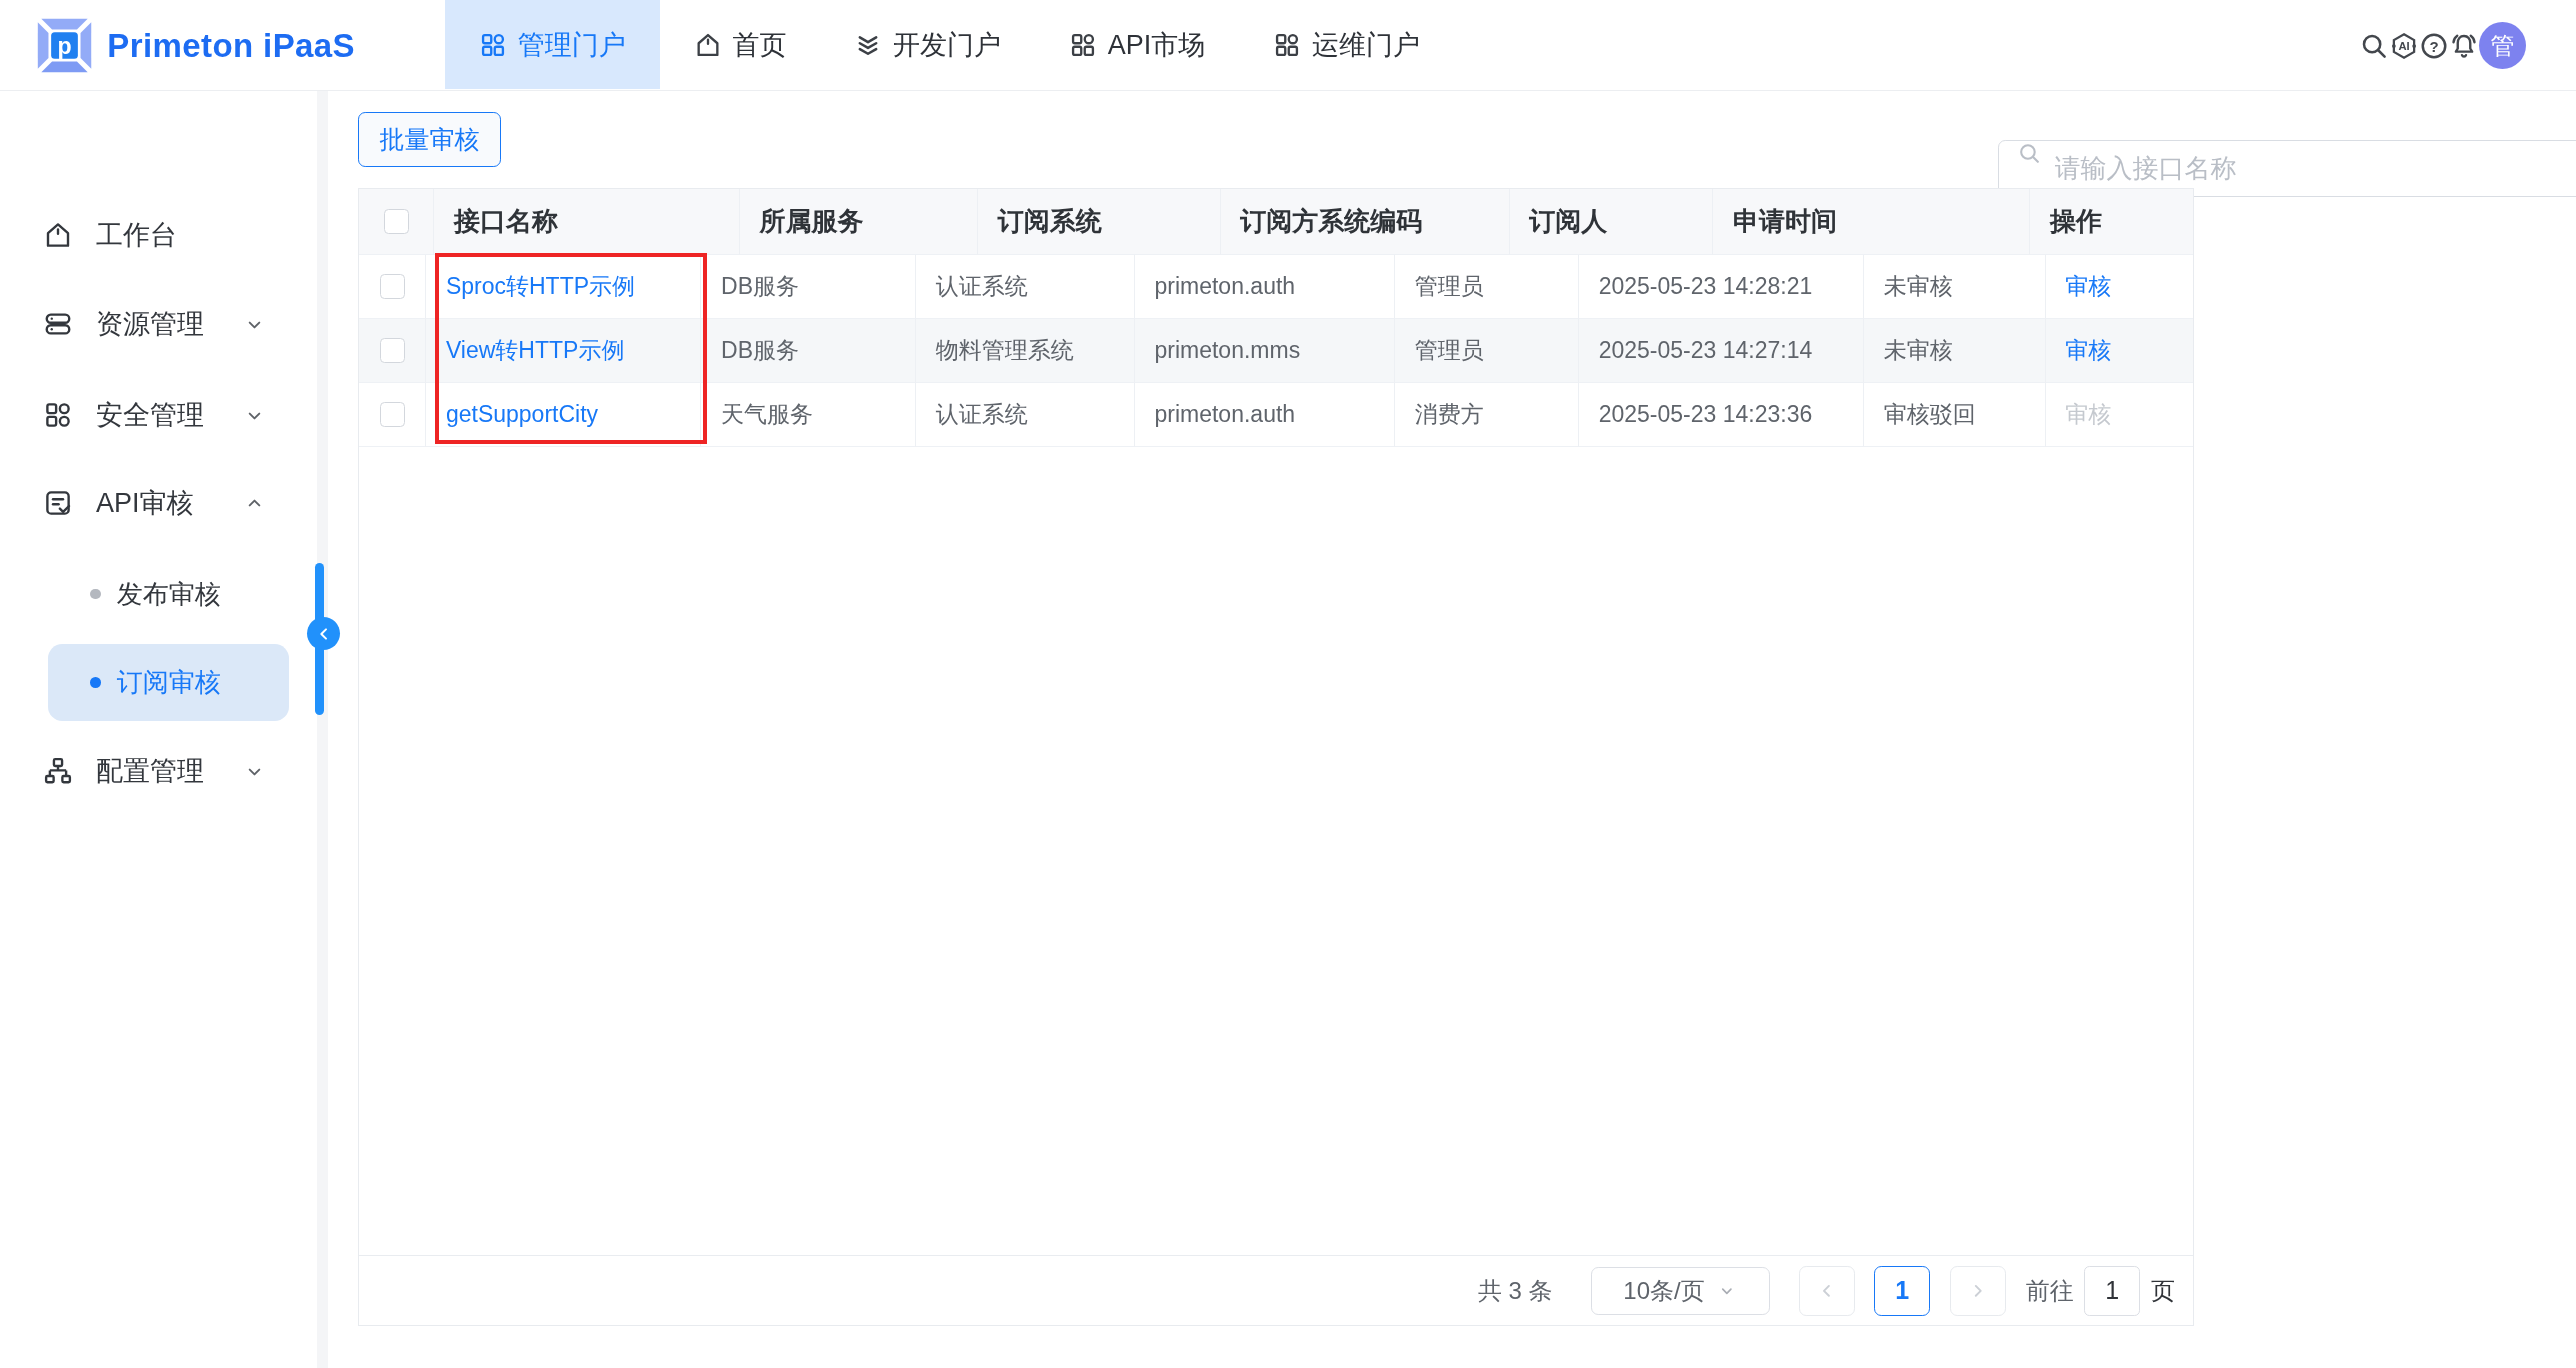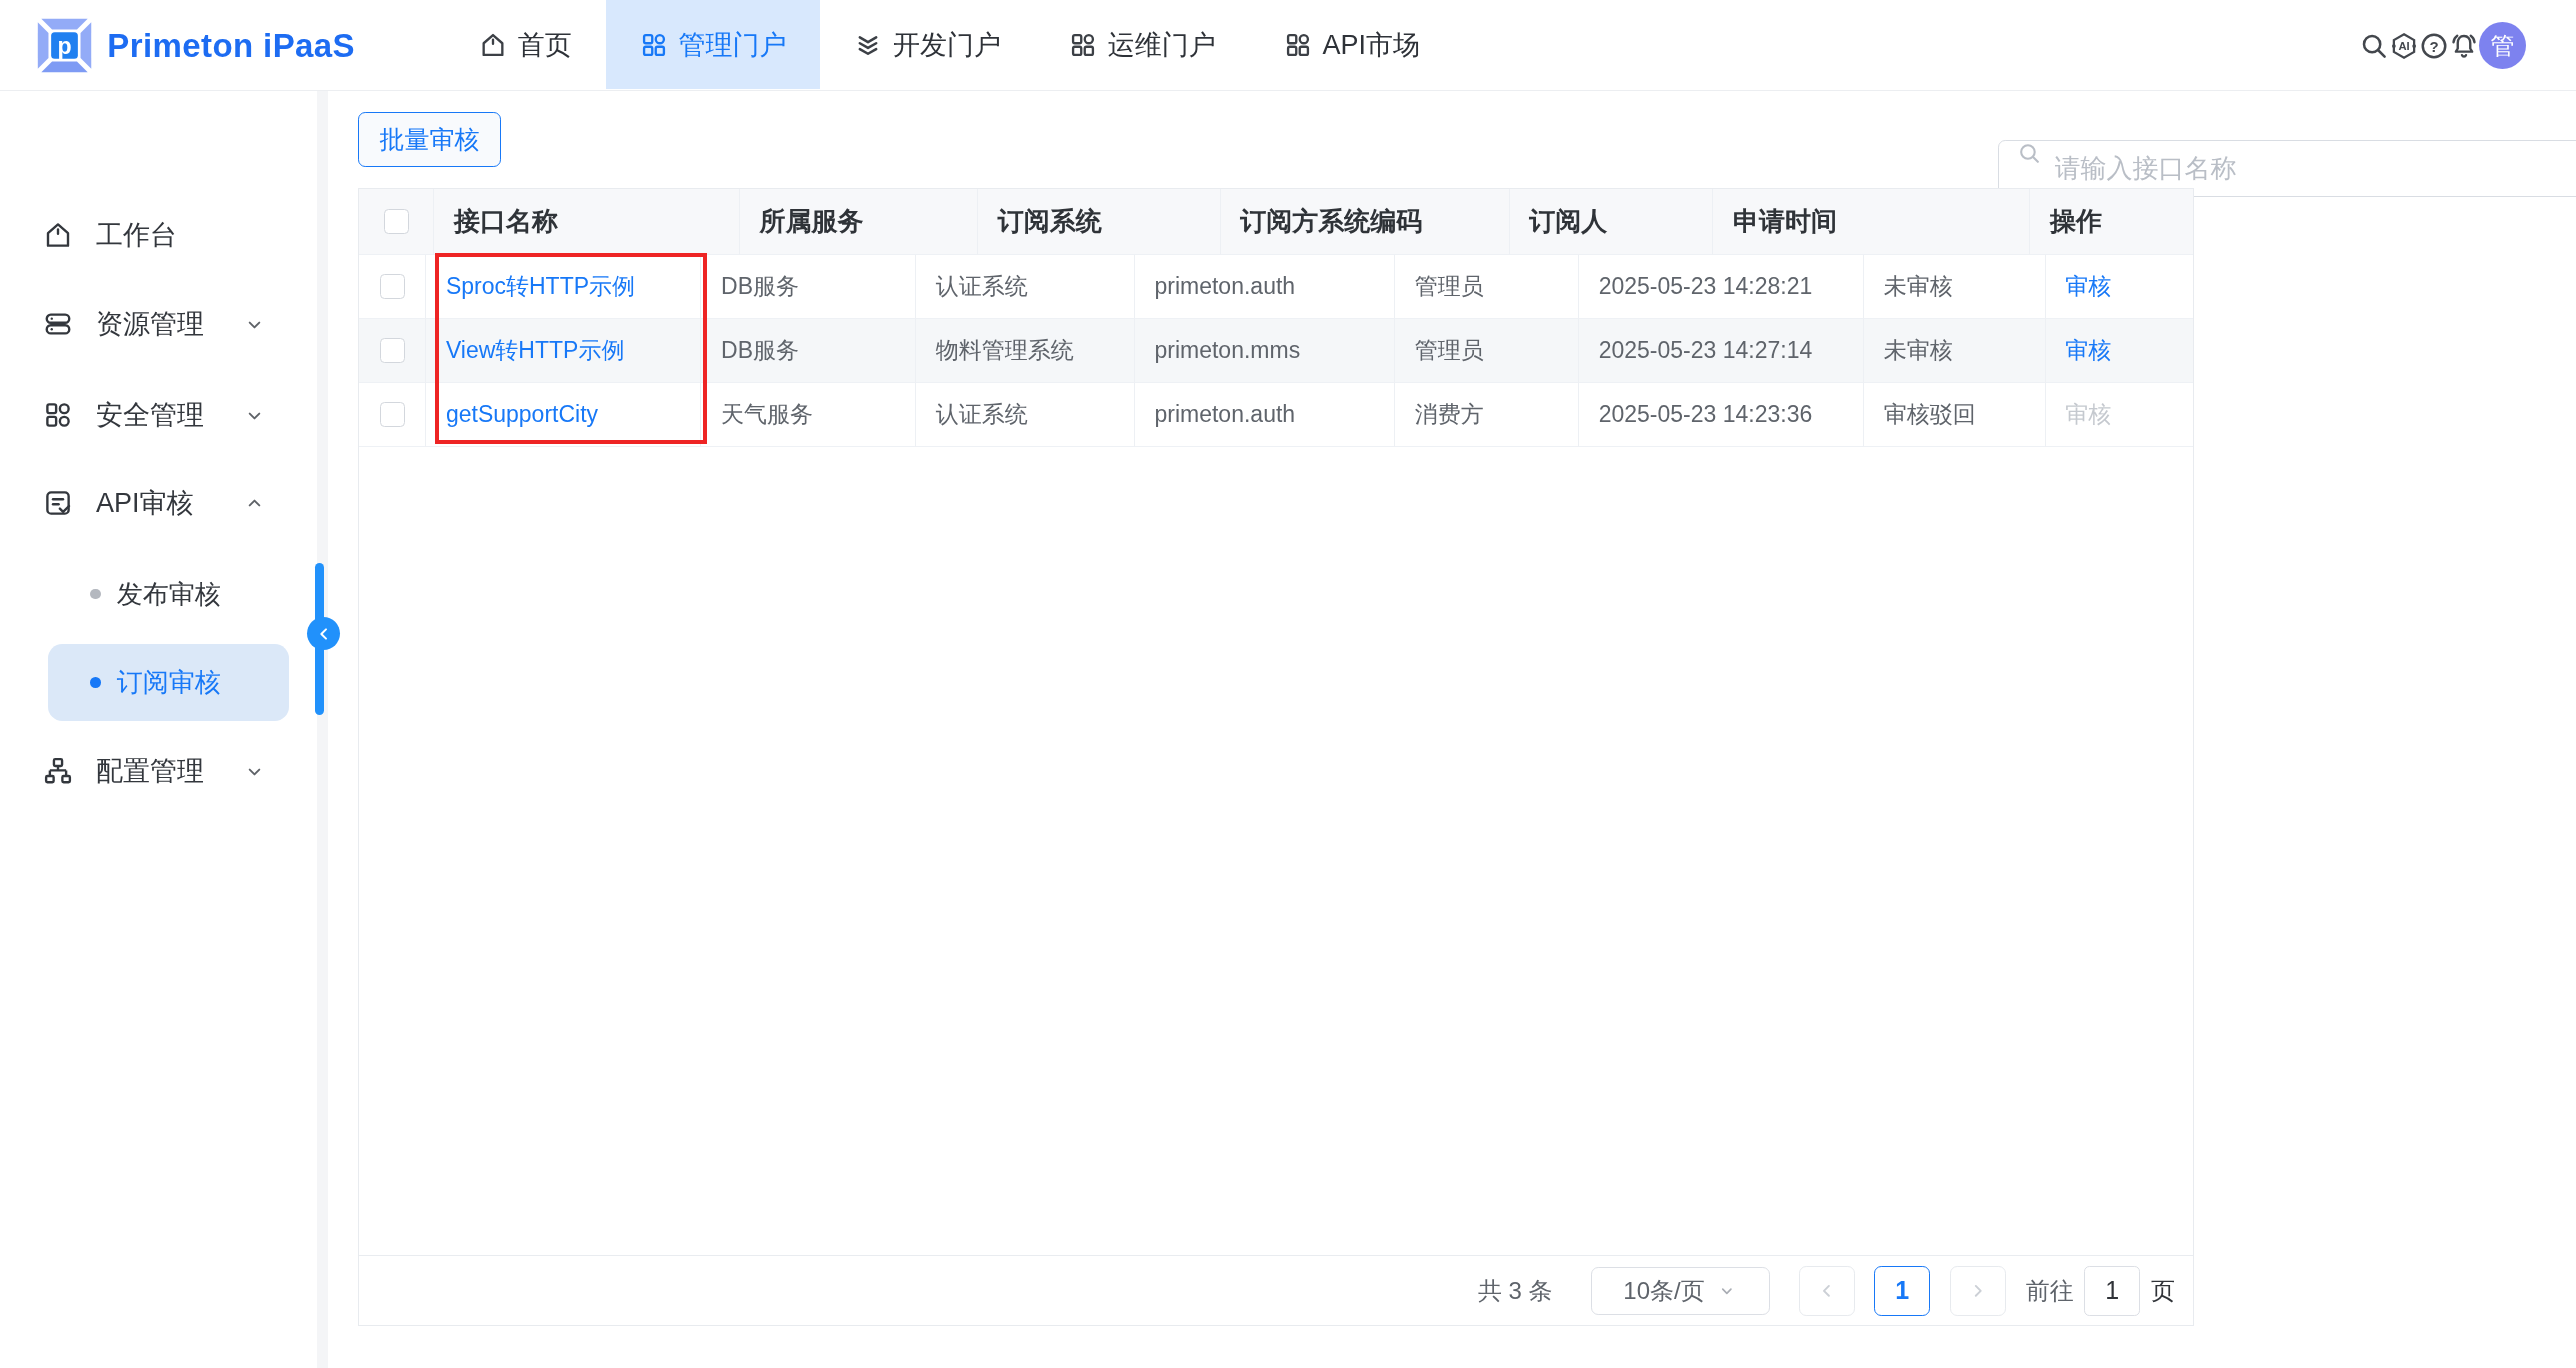--- a/index.html
+++ b/index.html
@@ -121,61 +121,61 @@
         <polygon points="6,62 58,62 46,50 18,50" fill="#7e9bf4"></polygon>
         <polygon points="2,6 2,58 14,46 14,18" fill="#93abf7"></polygon>
         <polygon points="62,6 62,58 50,46 50,18" fill="#93abf7"></polygon>
         <rect x="17" y="17" width="30" height="30" rx="4" fill="#2080f0"></rect>
         <text x="32" y="41" text-anchor="middle" font-size="26" font-weight="bold" fill="#ffffff" font-family="Liberation Sans,sans-serif">p</text>
       </svg>
       <span class="brand-name">Primeton iPaaS</span>
     </div>
 
     <nav class="mainnav">
-      <div class="nav-item">
-        <svg viewBox="0 0 24 24" fill="none" stroke="currentColor" stroke-width="2" stroke-linecap="round" stroke-linejoin="round">
-            <path d="M4 10.5 L12 3.5 L20 10.5 V20.5 H4 Z"></path>
-            <path d="M12 7.5 v3.5"></path>
-          </svg>
-        <span>首页</span>
-      </div>
       <div class="nav-item active">
         <svg viewBox="0 0 24 24" fill="none" stroke="currentColor" stroke-width="2">
             <rect x="3.5" y="3.5" width="7" height="7" rx="1.5"></rect>
             <rect x="3.5" y="13.5" width="7" height="7" rx="1.5"></rect>
             <circle cx="17" cy="7" r="3.5"></circle>
             <rect x="13.5" y="13.5" width="7" height="7" rx="1.5"></rect>
           </svg>
         <span>管理门户</span>
       </div>
       <div class="nav-item">
+        <svg viewBox="0 0 24 24" fill="none" stroke="currentColor" stroke-width="2" stroke-linecap="round" stroke-linejoin="round">
+            <path d="M4 10.5 L12 3.5 L20 10.5 V20.5 H4 Z"></path>
+            <path d="M12 7.5 v3.5"></path>
+          </svg>
+        <span>首页</span>
+      </div>
+      <div class="nav-item">
         <svg viewBox="0 0 24 24" fill="none" stroke="currentColor" stroke-width="2.2" stroke-linecap="round" stroke-linejoin="round">
             <path d="M5 5.5 L12 9.5 L19 5.5"></path>
             <path d="M5 10.5 L12 14.5 L19 10.5"></path>
             <path d="M5 15.5 L12 19.5 L19 15.5"></path>
           </svg>
         <span>开发门户</span>
+      </div>
+      <div class="nav-item">
+        <svg viewBox="0 0 24 24" fill="none" stroke="currentColor" stroke-width="2">
+            <rect x="3.5" y="3.5" width="7" height="7" rx="1.5"></rect>
+            <rect x="3.5" y="13.5" width="7" height="7" rx="1.5"></rect>
+            <circle cx="17" cy="7" r="3.5"></circle>
+            <rect x="13.5" y="13.5" width="7" height="7" rx="1.5"></rect>
+          </svg>
+        <span>API市场</span>
       </div>
       <div class="nav-item">
         <svg viewBox="0 0 24 24" fill="none" stroke="currentColor" stroke-width="2">
             <rect x="3.5" y="3.5" width="7" height="7" rx="1.5"></rect>
             <rect x="3.5" y="13.5" width="7" height="7" rx="1.5"></rect>
             <circle cx="17" cy="7" r="3.5"></circle>
             <rect x="13.5" y="13.5" width="7" height="7" rx="1.5"></rect>
           </svg>
         <span>运维门户</span>
-      </div>
-      <div class="nav-item">
-        <svg viewBox="0 0 24 24" fill="none" stroke="currentColor" stroke-width="2">
-            <rect x="3.5" y="3.5" width="7" height="7" rx="1.5"></rect>
-            <rect x="3.5" y="13.5" width="7" height="7" rx="1.5"></rect>
-            <circle cx="17" cy="7" r="3.5"></circle>
-            <rect x="13.5" y="13.5" width="7" height="7" rx="1.5"></rect>
-          </svg>
-        <span>API市场</span>
       </div>
     </nav>
 
     <div class="topbar-right">
       <svg class="tb-ico" viewBox="0 0 24 24" fill="none" stroke="currentColor" stroke-width="2" stroke-linecap="round">
           <circle cx="10.5" cy="10.5" r="6.5"></circle>
           <path d="M15.4 15.4 L20.5 20.5"></path>
         </svg>
       <svg class="tb-ico" viewBox="0 0 24 24" fill="none" stroke="currentColor" stroke-width="1.8">
           <path d="M12 2.6 L20.1 7.3 V16.7 L12 21.4 L3.9 16.7 V7.3 Z"></path>

